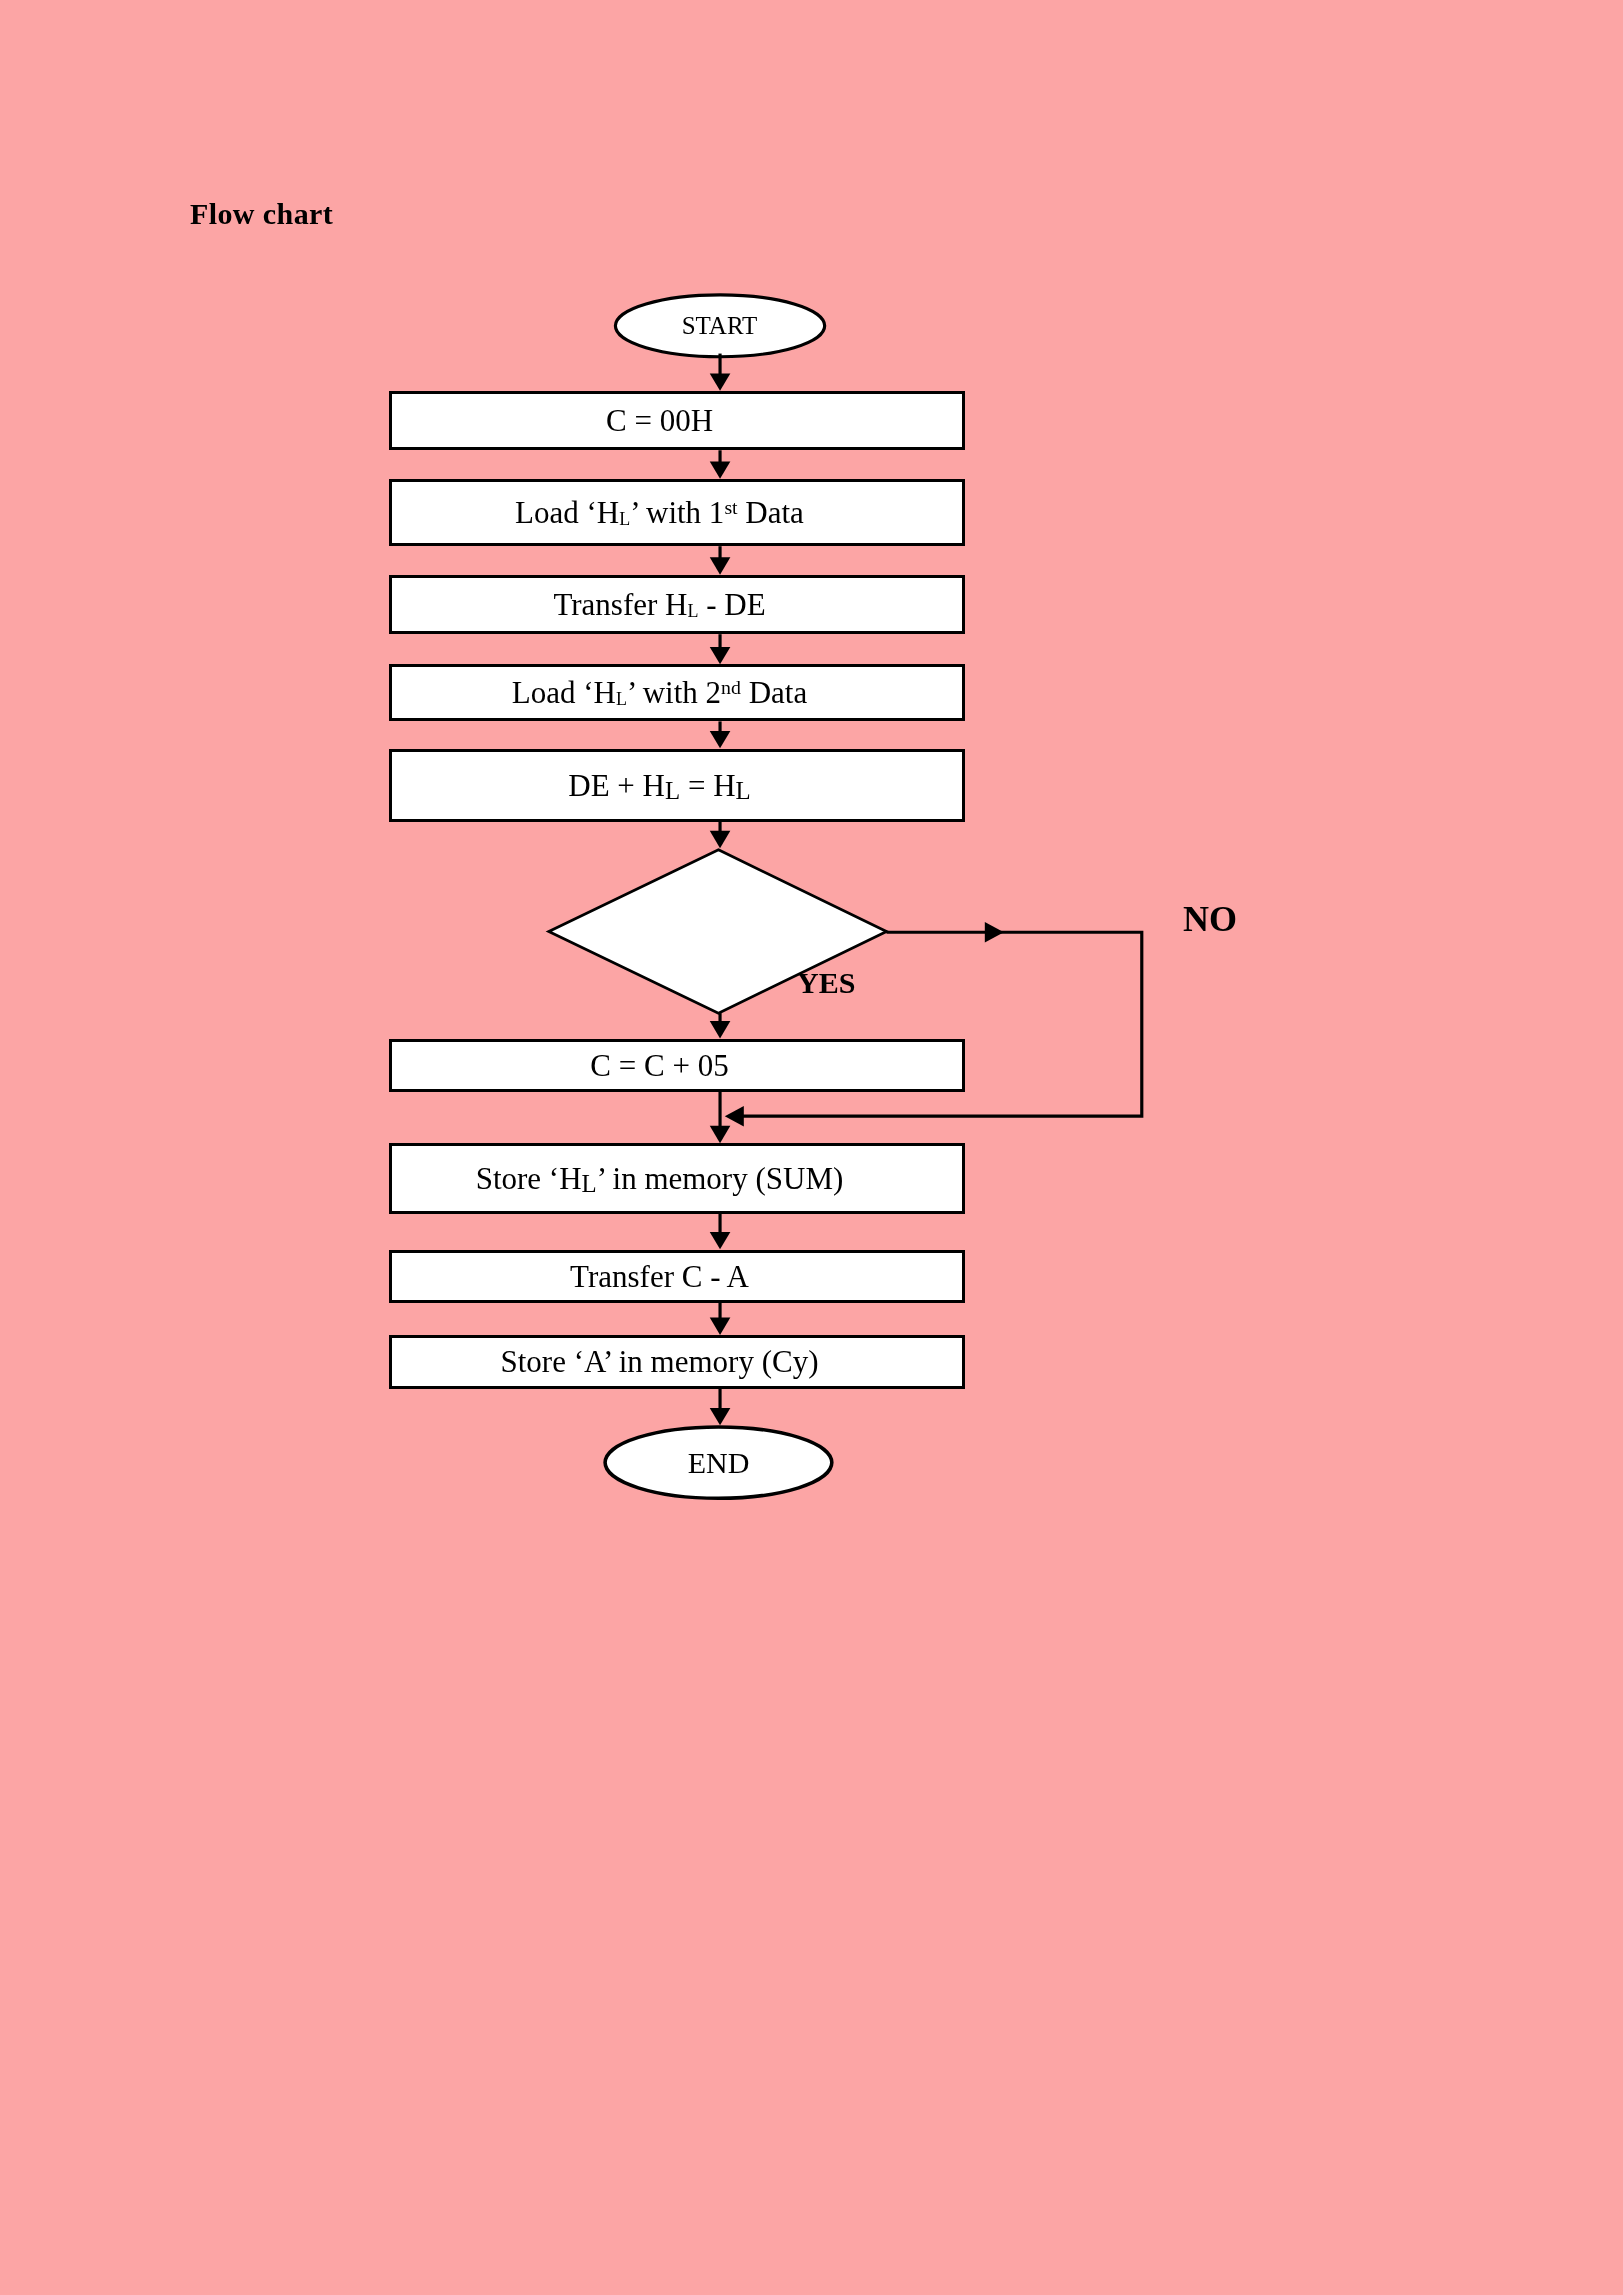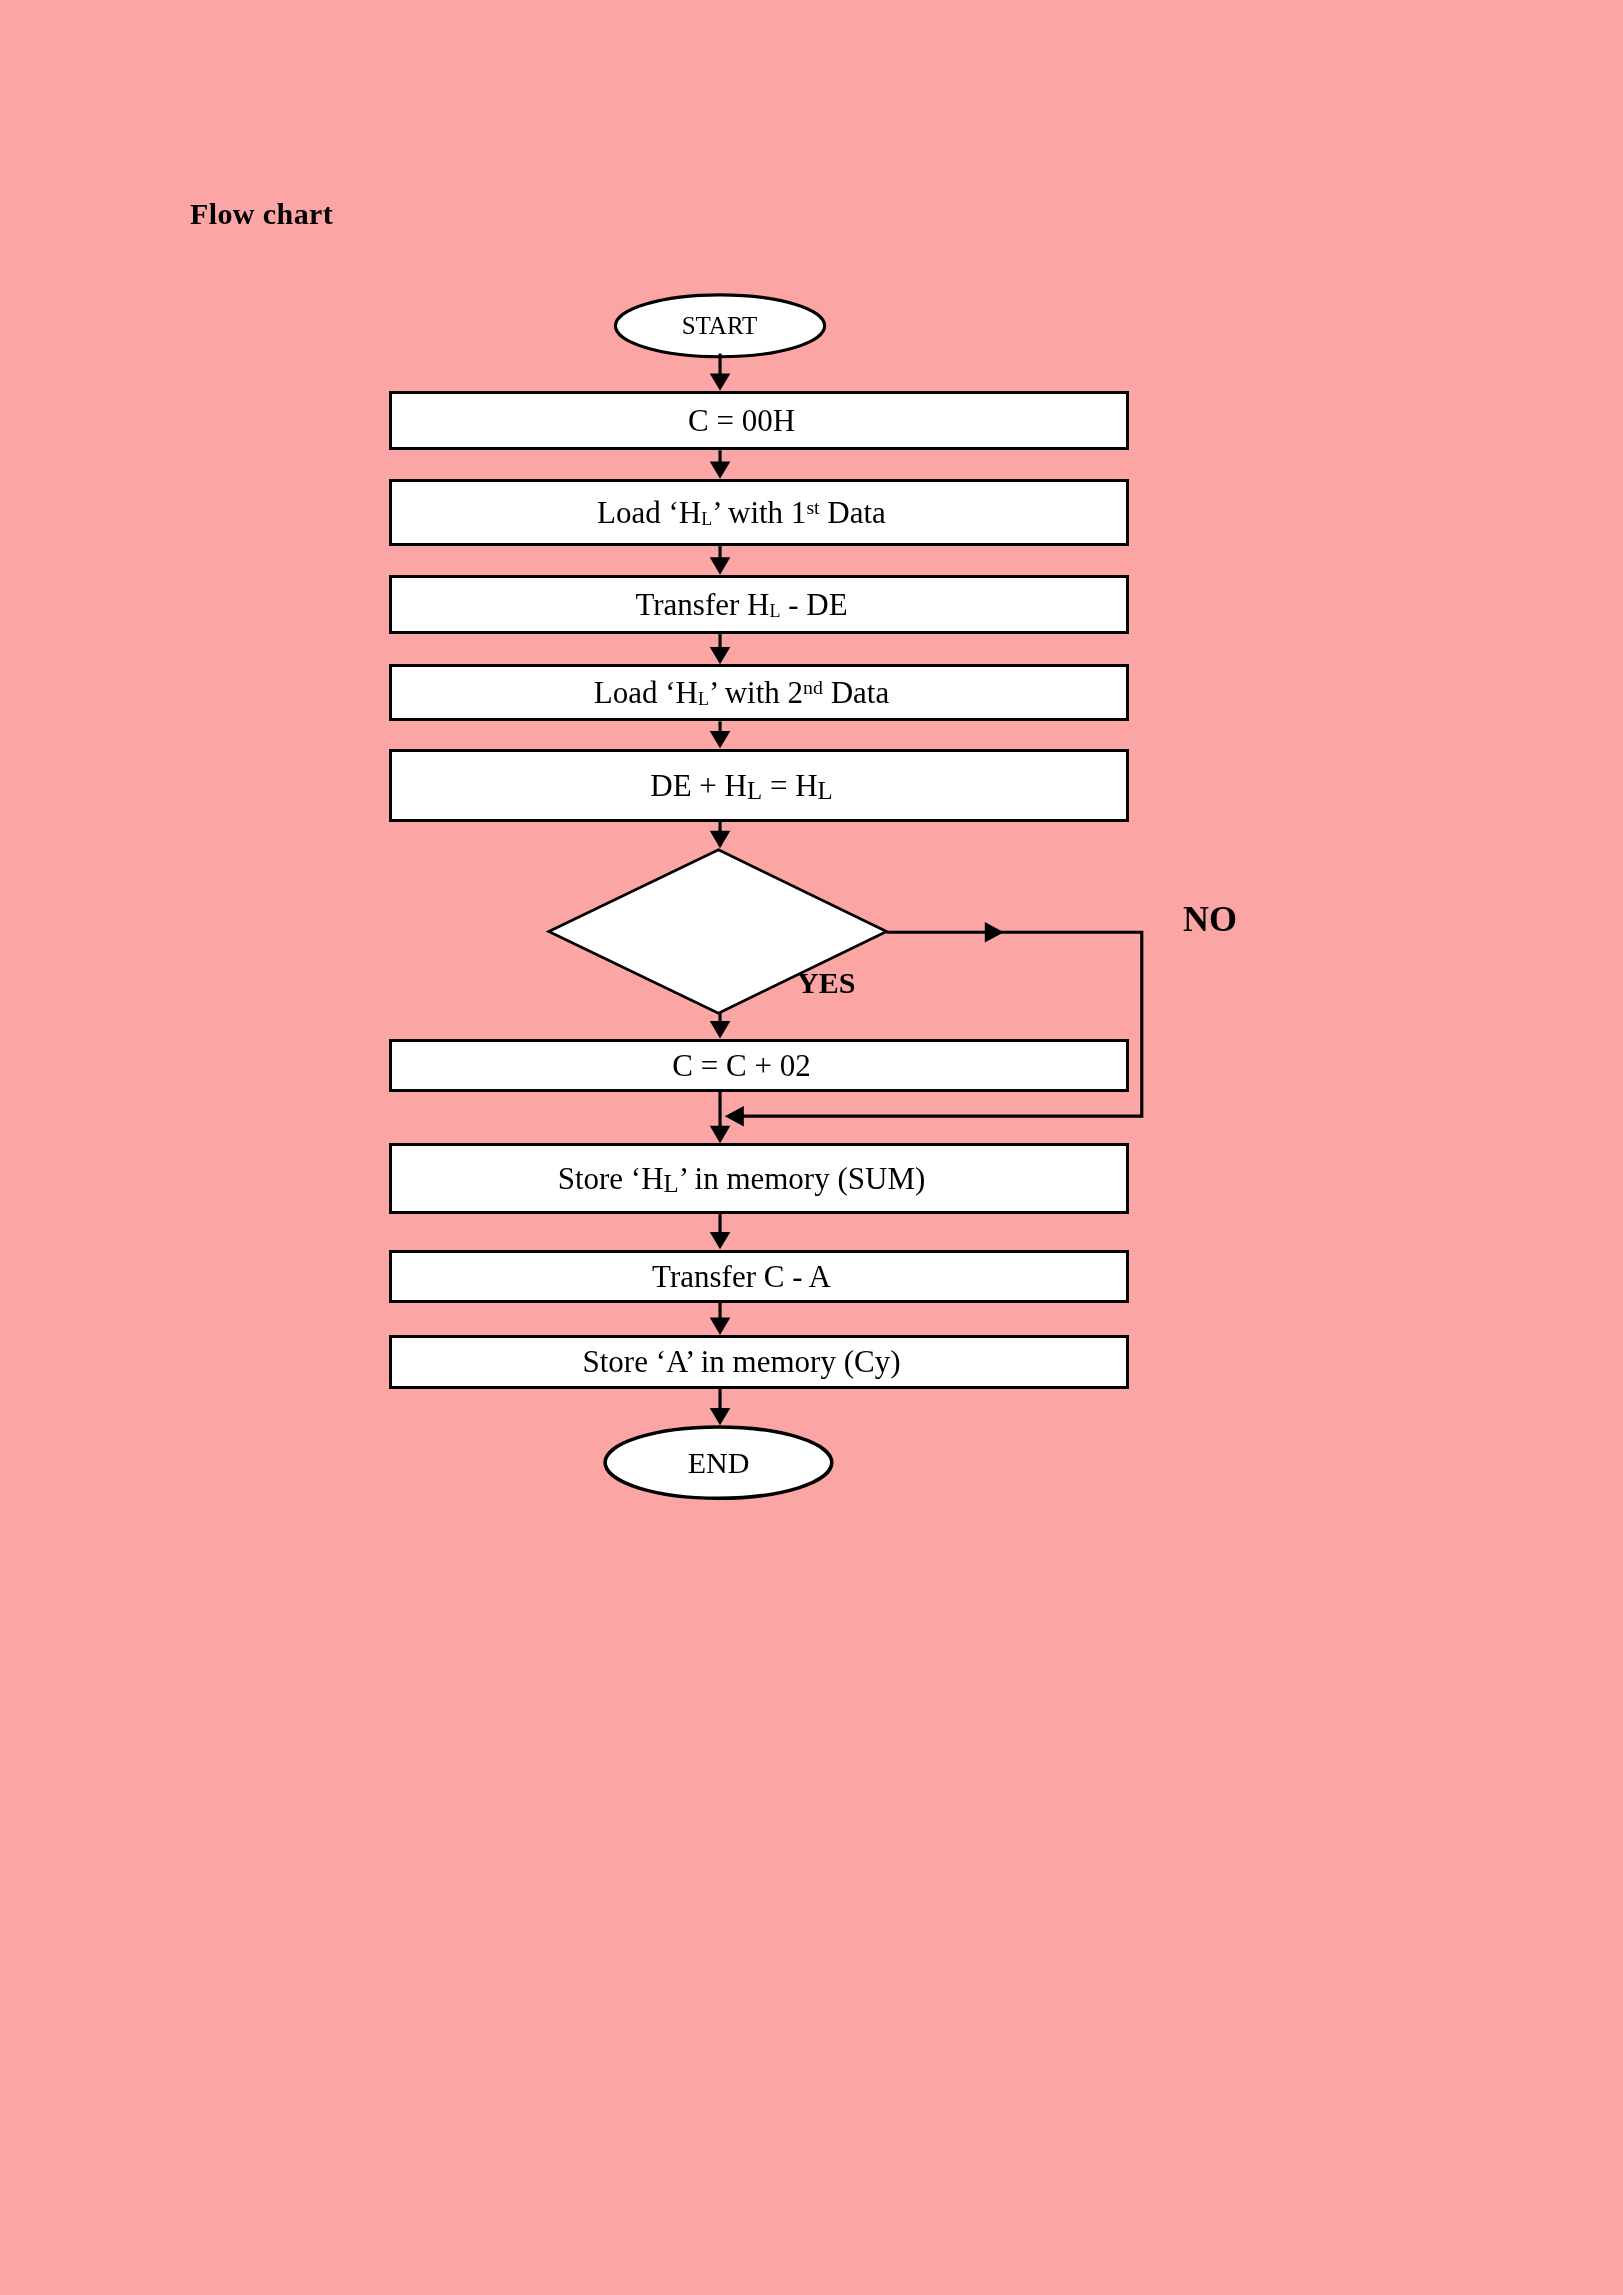--- a/index.html
+++ b/index.html
@@ -10,21 +10,21 @@
     color:#000000;
     font-family:"Liberation Serif", serif;
     overflow:hidden;
   }
   .title{
     position:absolute;left:190px;top:197px;
     font-size:30px;font-weight:bold;letter-spacing:0.4px;
   }
   .overlay{position:absolute;left:0;top:0;width:1624px;height:2295px;}
   .box{
-    position:absolute;left:389px;width:740px;
+    position:absolute;left:389px;width:576px;
     border:3.2px solid #000;box-sizing:border-box;background:#fff;
     display:flex;align-items:center;justify-content:center;
     font-size:31px;padding-right:35px;white-space:nowrap;
   }
   .shape-label{
     position:absolute;display:flex;align-items:center;justify-content:center;
     font-size:25px;white-space:nowrap;
   }
   .diamond-label{
     position:absolute;left:549px;top:850px;width:338px;height:163px;
@@ -100,21 +100,21 @@
 
   <div class="box" style="top:664px;height:57px">
     <span><span>Load ‘H</span><sub class="sb">L</sub><span>’ with 2</span><sup class="sp">nd</sup><span> Data</span></span>
   </div>
 
   <div class="box" style="top:749px;height:73px">
     <span><span>DE + H</span><sub class="sB">L</sub><span> = H</span><sub class="sB">L</sub></span>
   </div>
 
   <div class="box" style="top:1039px;height:53px">
-    <span>C = C + 02</span>
+    <span>C = C + 05</span>
   </div>
 
   <div class="box" style="top:1143px;height:71px">
     <span><span>Store ‘H</span><sub class="sB">L</sub><span>’ in memory (SUM)</span></span>
   </div>
 
   <div class="box" style="top:1250px;height:53px">
     <span>Transfer C - A</span>
   </div>
 

